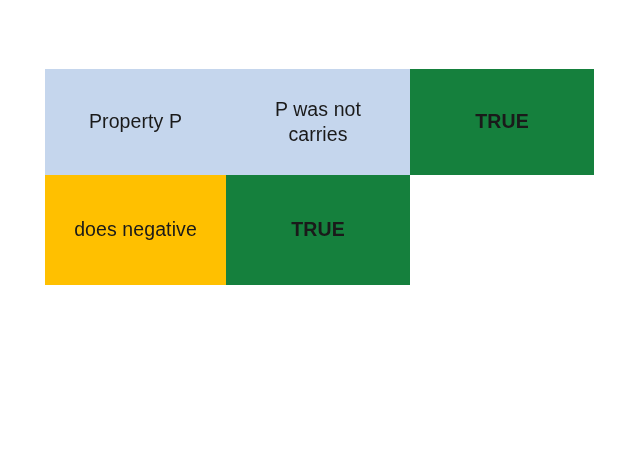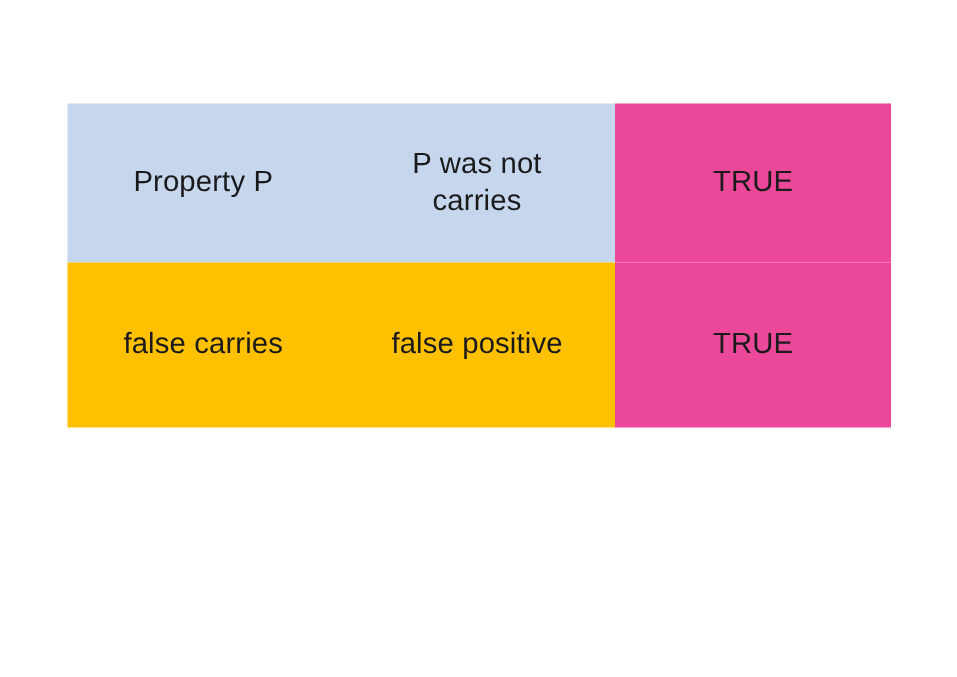--- a/index.html
+++ b/index.html
@@ -47,41 +47,40 @@
     padding: 0 6px;
     font-size: 19.5px;
     line-height: 1.30;
     color: #1a1a1a;
     letter-spacing: 0.1px;
     white-space: pre-line;
   }
 
   .fill-blue   { background: #c5d6ed; }
   .fill-orange { background: #ffc000; }
-  .fill-white  { background: #ec4899; }
+  .fill-white  { background: #15803d; font-weight: bold; }
 
   .hdr { font-size: 19.5px; }
 </style>
 </head>
 <body>
 
 <div id="canvas">
 
   <div id="matrix">
 
     <div class="cell hdr fill-blue">Property P</div>
 
 
 
     <div class="cell fill-blue">P was not
 carries</div>
 
     <div class="cell fill-white">TRUE</div>
 
-    <div class="cell fill-orange">false carries</div>
+    <div class="cell fill-orange">does negative</div>
 
 
-    <div class="cell fill-orange">false positive</div>
 
     <div class="cell fill-white">TRUE</div>
 
   </div>
 </div>
 
 </body></html>

